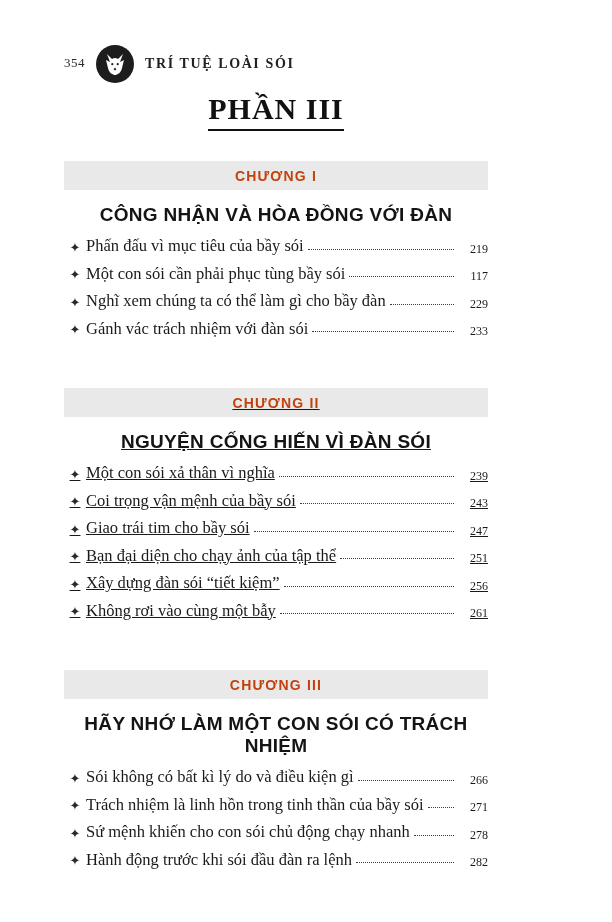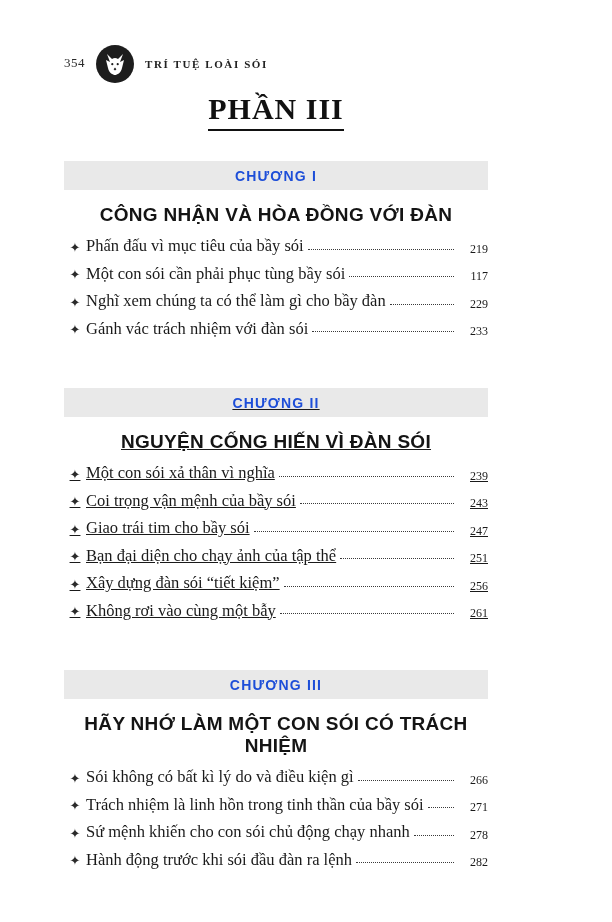--- a/index.html
+++ b/index.html
@@ -39,21 +39,21 @@
   }
   .wolf-badge {
     width: 40px;
     height: 40px;
     position: relative;
     flex: 0 0 auto;
   }
   .wolf-badge svg { display: block; }
   .header-title {
     font-family: "Liberation Serif", serif;
-    font-size: 11px;
+    font-size: 14px;
     font-weight: bold;
     letter-spacing: 1.6px;
     color: #222;
     text-transform: uppercase;
     padding-bottom: 1px;
   }
 
   
   .part-title {
     text-align: center;
@@ -77,21 +77,21 @@
   .chapter.third { margin-top: 46px; }
 
   .chapter-band {
     background: #e9e9e9;
     text-align: center;
     padding: 7px 0 6px 0;
     font-family: "Liberation Sans", sans-serif;
     font-size: 14px;
     font-weight: bold;
     letter-spacing: 1.2px;
-    color: #1d4ed8;
+    color: #c2410c;
   }
   .chapter-heading {
     text-align: center;
     font-family: "Liberation Sans", sans-serif;
     font-size: 19px;
     font-weight: bold;
     letter-spacing: 0.3px;
     color: #141414;
     margin-top: 14px;
     margin-bottom: 6px;

